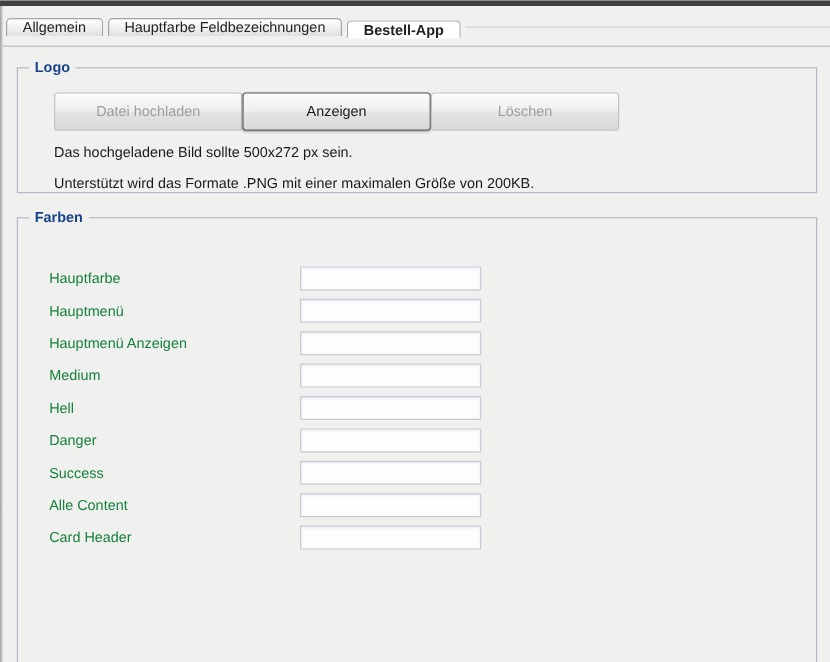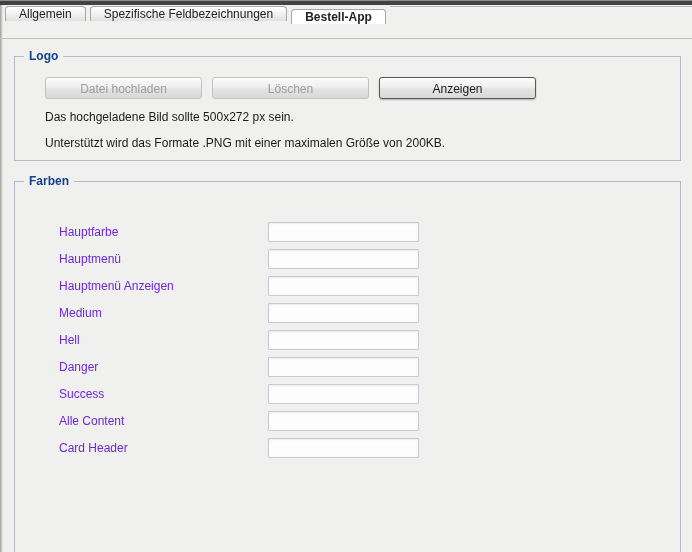--- a/index.html
+++ b/index.html
@@ -15,21 +15,21 @@
     background:linear-gradient(to bottom,#8d8d8d 0 1px,#424244 1px 100%);
   }
   
   .left-edge{
     position:absolute;left:0;top:5px;bottom:0;width:3px;
     background:linear-gradient(to right,#9e9e9e,rgba(240,240,239,0));
     pointer-events:none;
   }
   
   .tabbar{
-    display:flex;align-items:flex-start;height:34px;padding-left:5px;
+    display:flex;align-items:center;height:34px;padding-left:5px;
     position:relative;
   }
   .tabbar::after{
     content:"";position:absolute;left:0;right:0;bottom:0;height:1px;
     background:#bfbfbf;
   }
   .tab{
     display:flex;align-items:center;justify-content:center;
     padding:0 13px;margin:1px 4px 0 0;
     background:linear-gradient(to bottom,#ffffff,#efefef 55%,#e0e0e0);
@@ -63,66 +63,66 @@
     position:absolute;top:-8px;left:9px;
     background:#f0f0ef;padding:0 5px;
     font-weight:bold;color:#15428b;
     line-height:14px;
   }
   .fs-logo{margin-top:17px;height:105px;padding:20px 0 0 30px;}
   .fs-farben{margin-top:20px;height:374px;padding:40px 0 0 26px;}
   
   .btnrow{display:flex;}
   .btn{
-    width:157px;height:22px;margin-right:10px;
+    width:157px;height:32px;
     border:1px solid #c2c2c2;border-radius:3px;
     background:linear-gradient(to bottom,#fbfbfb,#efefef 46%,#e3e3e3 54%,#d9d9d9);
     font-family:"Liberation Sans", sans-serif;font-size:12px;
     color:#9d9d9d;
     text-align:center;line-height:20px;
     box-shadow:inset 0 1px 0 #ffffff;
   }
   .btn.default{
     border-color:#55565e;
     color:#1a1a1a;
     box-shadow:0 1px 2px rgba(0,0,0,0.28), inset 0 1px 0 #ffffff;
   }
   .note{margin:10px 0 0;line-height:16px;color:#1a1a1a;}
   
   .crow{display:flex;align-items:center;height:20px;margin-bottom:7px;}
-  .clabel{width:209px;color:#6d28d9;margin-left:18px;}
+  .clabel{width:209px;color:#15803d;}
   .cinput{
     width:151px;height:20px;box-sizing:border-box;
     border:1px solid #c6c9d6;border-radius:1px;
     background:#fdfdfe;
     box-shadow:inset 0 1px 2px rgba(70,80,110,0.10);
     font-family:"Liberation Sans", sans-serif;font-size:12px;
     padding:0 4px;outline:none;
   }
   .hexnote{margin:6px 0 0;line-height:16px;max-width:520px;}
 </style>
 </head>
 <body>
 
 <div class="top-strip"></div>
 <div class="left-edge"></div>
 
 <div class="tabbar">
   <div class="tab">Allgemein</div>
-  <div class="tab">Spezifische Feldbezeichnungen</div>
+  <div class="tab">Hauptfarbe Feldbezeichnungen</div>
   <div class="tab active">Bestell-App</div>
   <div class="tab-filler"></div>
 </div>
 
 <div class="fieldset fs-logo">
   <span class="legend">Logo</span>
   <div class="btnrow">
     <button class="btn">Datei hochladen</button>
+    <button class="btn default">Anzeigen</button>
     <button class="btn">Löschen</button>
-    <button class="btn default">Anzeigen</button>
   </div>
   <p class="note">Das hochgeladene Bild sollte 500x272 px sein.</p>
   <p class="note">Unterstützt wird das Formate .PNG mit einer maximalen Größe von 200KB.</p>
 </div>
 
 <div class="fieldset fs-farben">
   <span class="legend">Farben</span>
 
   <div class="crow">
     <span class="clabel">Hauptfarbe</span>

